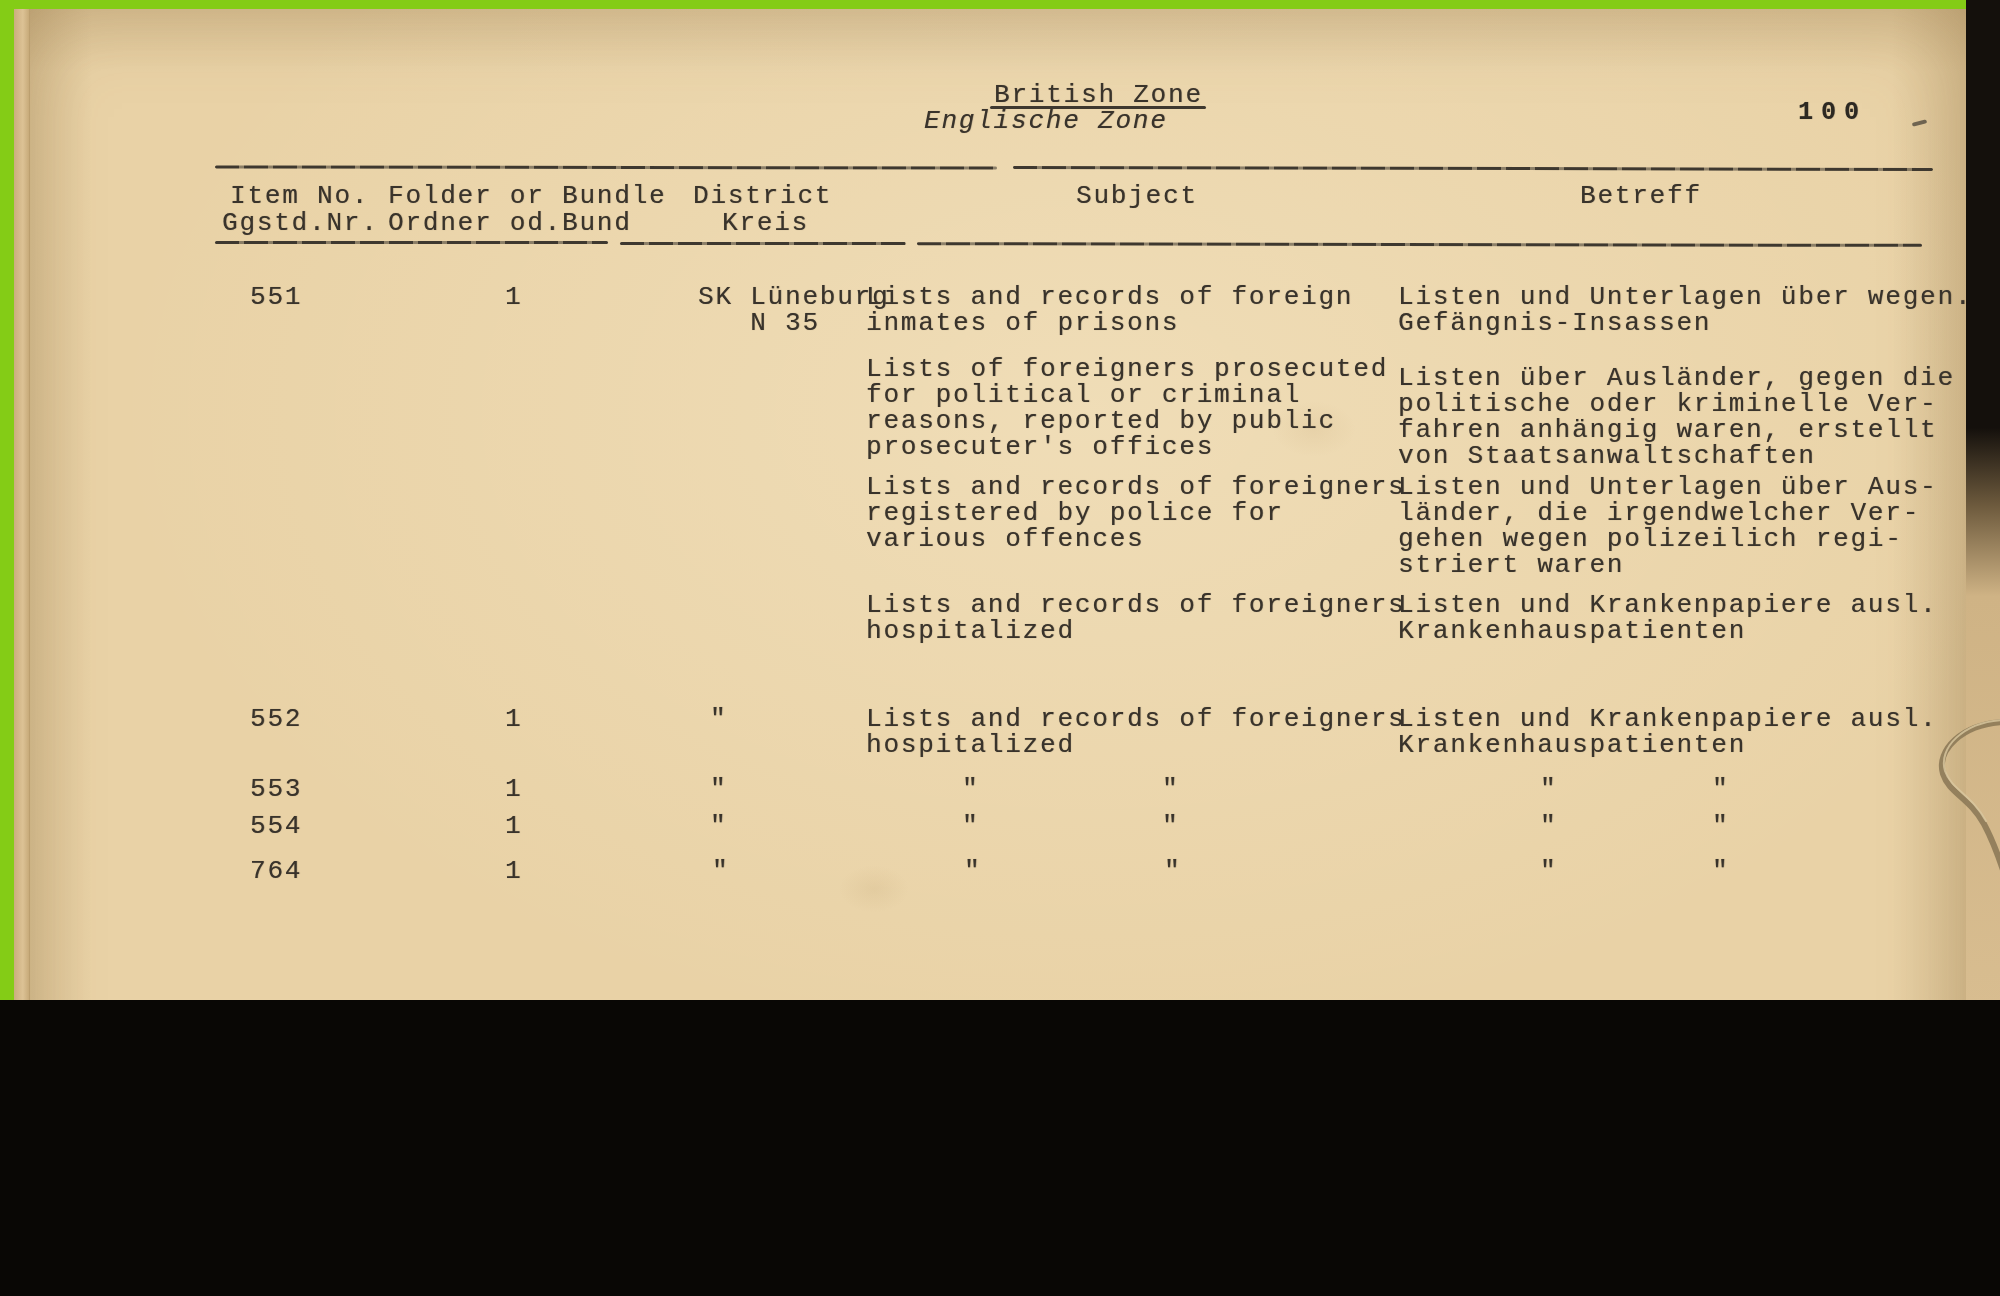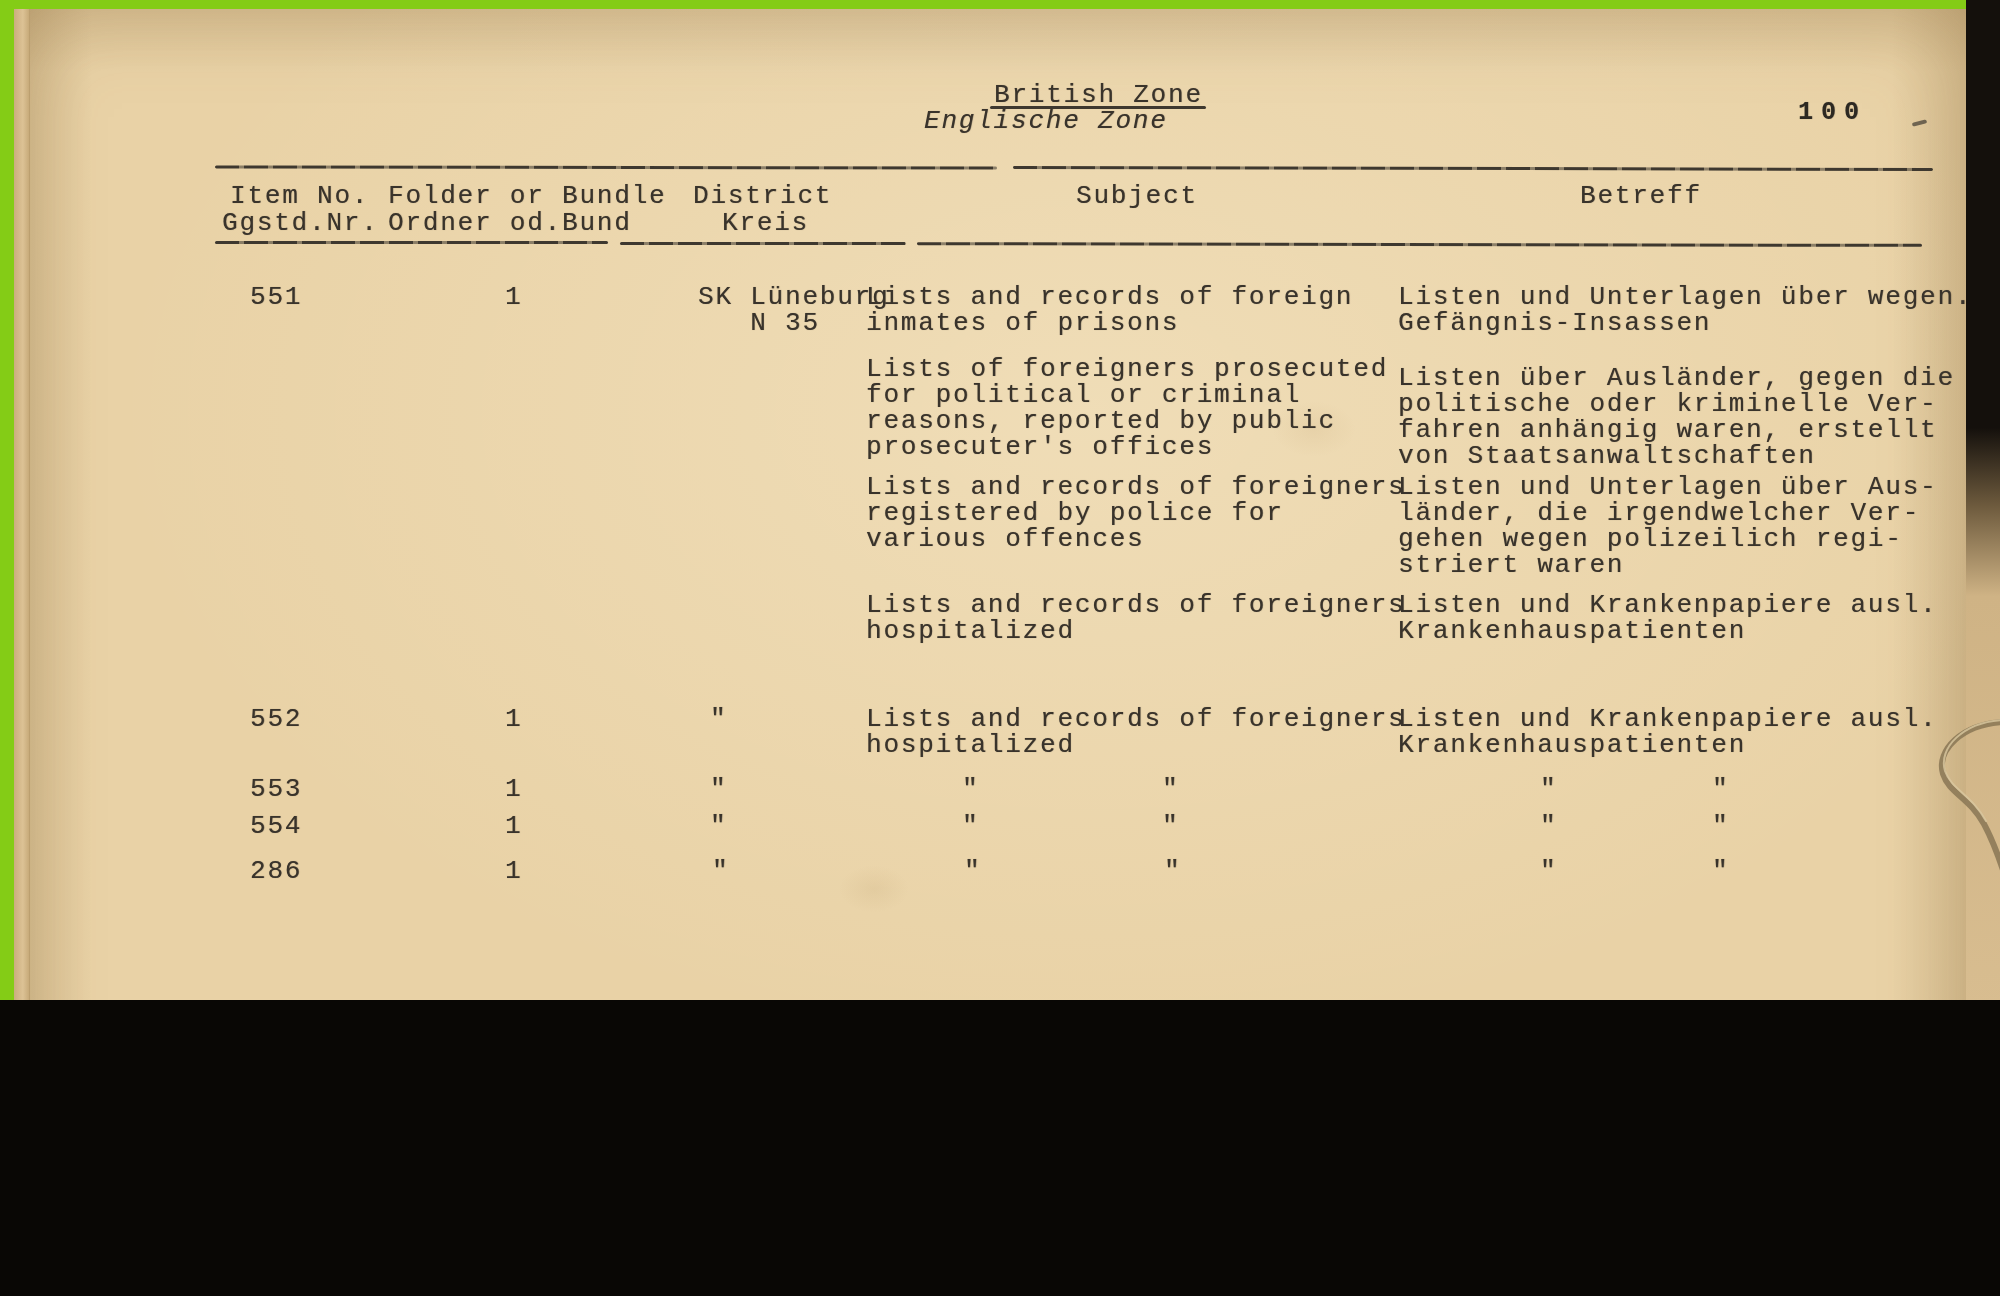--- a/index.html
+++ b/index.html
@@ -116,21 +116,21 @@
   <div class="txt" style="left:1712px;top:776px;">"</div>
 
   <div class="txt" style="left:250px;top:813px;">554</div>
   <div class="txt" style="left:505px;top:813px;">1</div>
   <div class="txt" style="left:710px;top:813px;">"</div>
   <div class="txt" style="left:962px;top:813px;">"</div>
   <div class="txt" style="left:1162px;top:813px;">"</div>
   <div class="txt" style="left:1540px;top:813px;">"</div>
   <div class="txt" style="left:1712px;top:813px;">"</div>
 
-  <div class="txt" style="left:250px;top:858px;">286</div>
+  <div class="txt" style="left:250px;top:858px;">764</div>
   <div class="txt" style="left:505px;top:858px;">1</div>
   <div class="txt" style="left:712px;top:858px;">"</div>
   <div class="txt" style="left:964px;top:858px;">"</div>
   <div class="txt" style="left:1164px;top:858px;">"</div>
   <div class="txt" style="left:1540px;top:858px;">"</div>
   <div class="txt" style="left:1712px;top:858px;">"</div>
 
   <svg class="clip" width="74" height="200" viewBox="0 0 74 200">
     <path d="M 76 22 C 34 24, 8 50, 15 74 C 21 93, 42 98, 56 124 C 64 139, 70 155, 75 170" fill="none" stroke="#8d7a58" stroke-width="6" stroke-linecap="round" opacity="0.9"></path>
     <path d="M 75 20 C 35 22, 10 48, 17 71 C 23 89, 44 95, 58 121" fill="none" stroke="#d9c8a0" stroke-width="2" stroke-linecap="round" opacity="0.8"></path>

